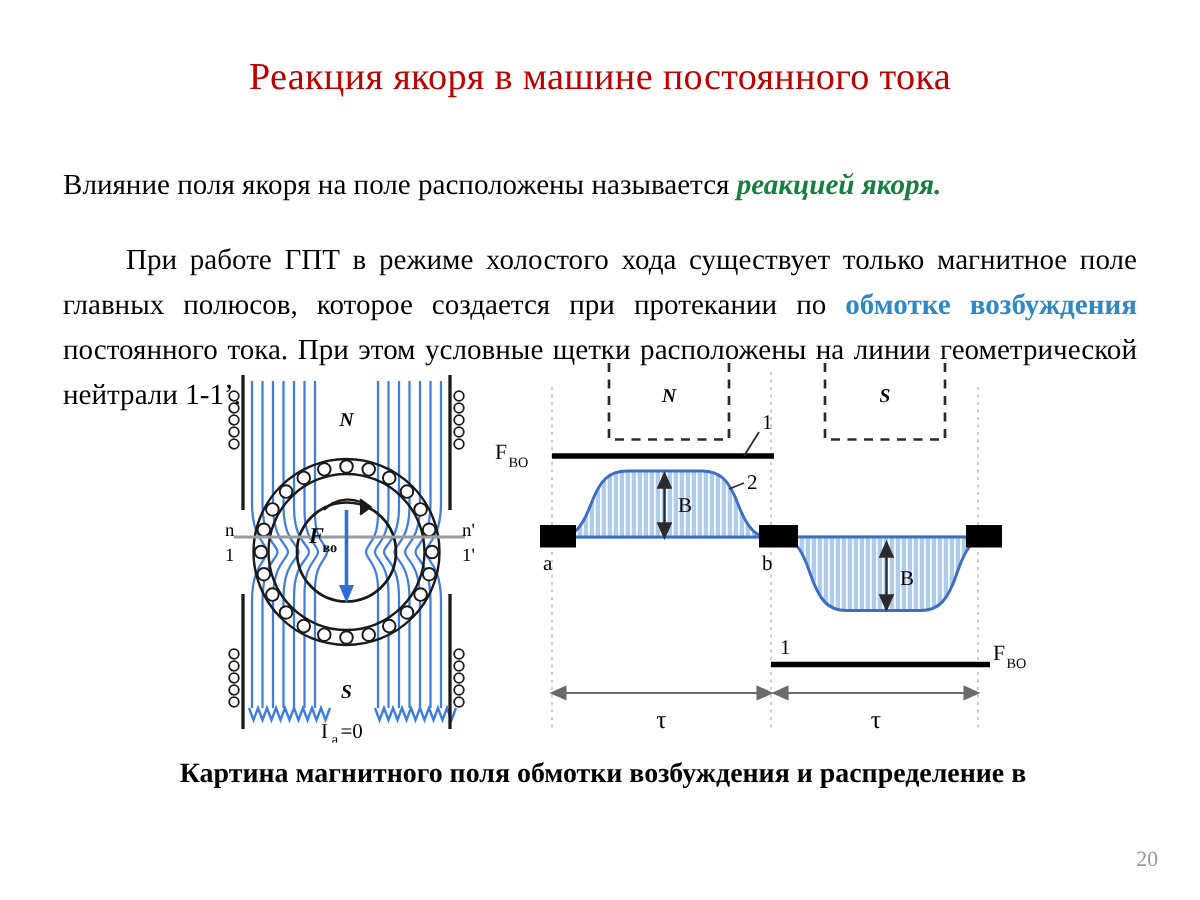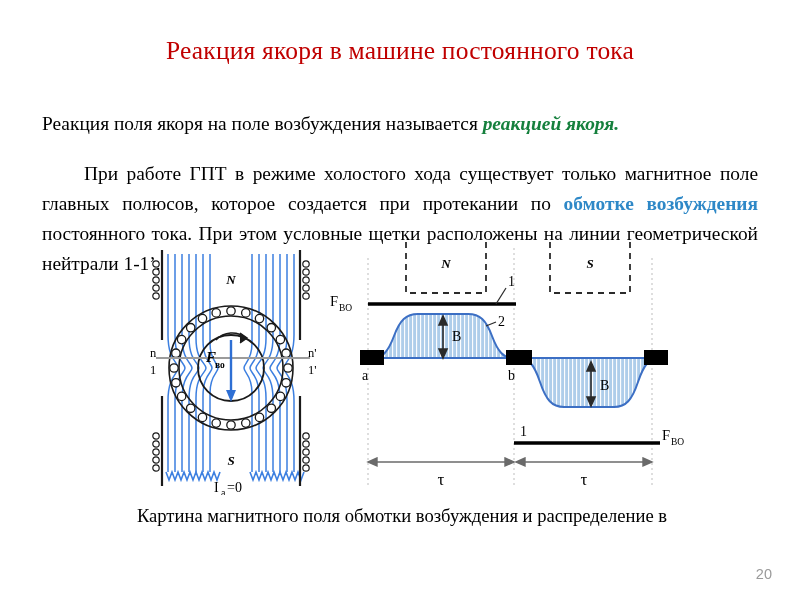--- a/index.html
+++ b/index.html
@@ -99,41 +99,42 @@
   #caption {
     position: absolute;
     left: 66px;
     top: 503px;
     width: 672px;
     text-align: center;
     font-family: "Liberation Serif", serif;
     font-size: 18.6px;
     line-height: 26px;
     color: #000000;
+    font-weight: bold;
   }
 
   
   #pagenum {
     position: absolute;
     right: 28px;
     bottom: 18px;
     color: #9a9a9a;
-    font-family: Liberation Sans, sans-serif;
+    font-family: Liberation Serif, serif;
     font-size: 14.5px;
   }
 </style>
 </head>
 <body>
 
 <div id="slide">
 
   <div id="title">Реакция якоря в машине постоянного тока</div>
 
   <div id="body-text">
-    <p id="para1"><span>Реакция  поля якоря на поле возбуждения называется </span><span class="red-ital">реакцией якоря.</span></p>
+    <p id="para1"><span>Влияние  поля якоря на поле расположены называется </span><span class="red-ital">реакцией якоря.</span></p>
     <p id="para2"><span>При работе ГПТ в режиме холостого хода существует только магнитное поле главных полюсов, которое создается при протекании по </span><span class="blue-word">обмотке возбуждения</span><span> постоянного тока. При этом условные   щетки расположены на линии геометрической нейтрали 1-1’.</span></p>
   </div>
 
   <div id="figure">
 
     <svg id="machine" viewBox="0 0 190 255">
       <defs>
         <clipPath id="clipStator">
           <rect x="0" y="0" width="190" height="255"></rect>
         </clipPath>

